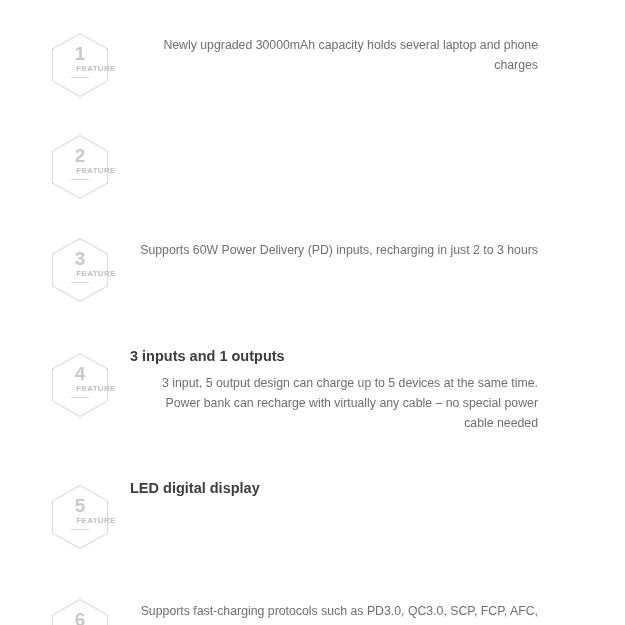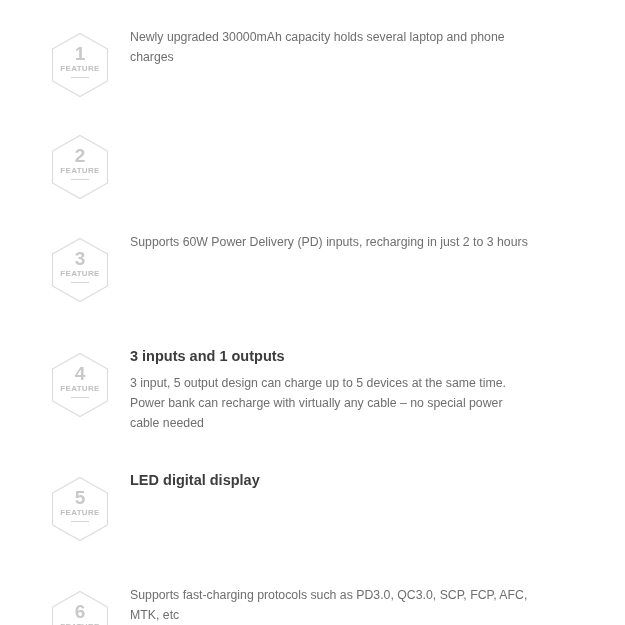--- a/index.html
+++ b/index.html
@@ -49,21 +49,21 @@
     text-align: center;
     font-size: 19px;
     font-weight: 700;
     color: #c9c9c9;
     letter-spacing: 0px;
     line-height: 1;
   }
   .badge-word {
     position: absolute;
     top: 33px;
-    left: 0;
+    left: 16px;
     width: 100%;
     text-align: center;
     font-size: 8px;
     font-weight: 700;
     color: #c0c0c0;
     letter-spacing: 0.3px;
     line-height: 1;
   }
   .badge-rule {
     position: absolute;
@@ -83,22 +83,23 @@
     font-size: 14.5px;
     font-weight: 700;
     color: #3d3d3d;
     margin: 0 0 9px 0;
     line-height: 1.2;
   }
   .feature-desc {
     font-size: 12.3px;
     color: #6f6f6f;
     line-height: 1.62;
-    margin: 0;
+    margin: 8px;
     max-width: 400px;
+    text-align: right;
   }
   .r0 { margin-top: 0px; }
   .r1 { margin-top: 22px; }
   .r2 { margin-top: 23px; }
   .r3 { margin-top: 35px; }
   .r4 { margin-top: 28px; }
   .r5 { margin-top: 34px; }
 </style>
 </head>
 <body>

